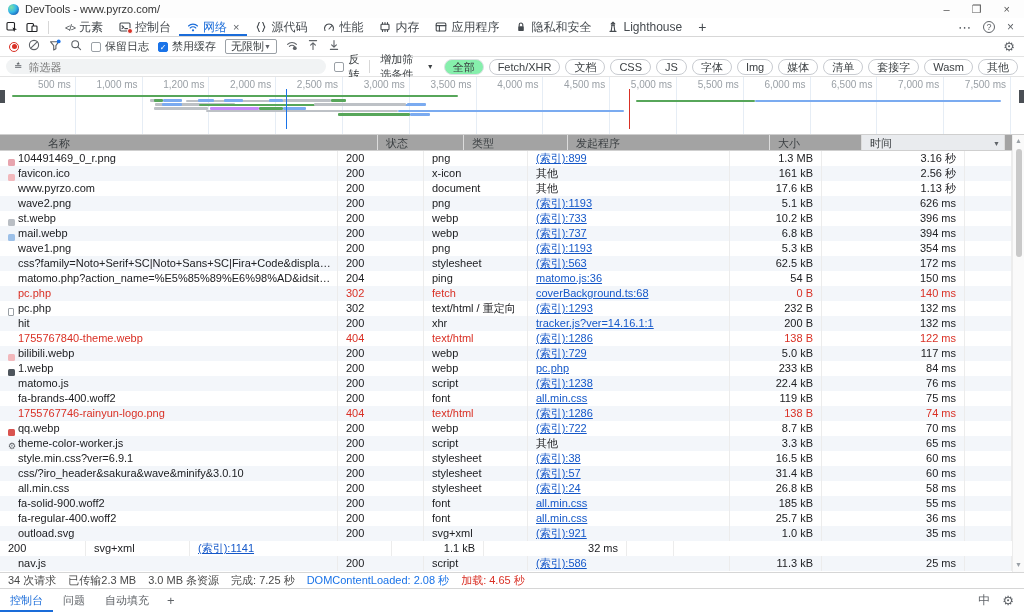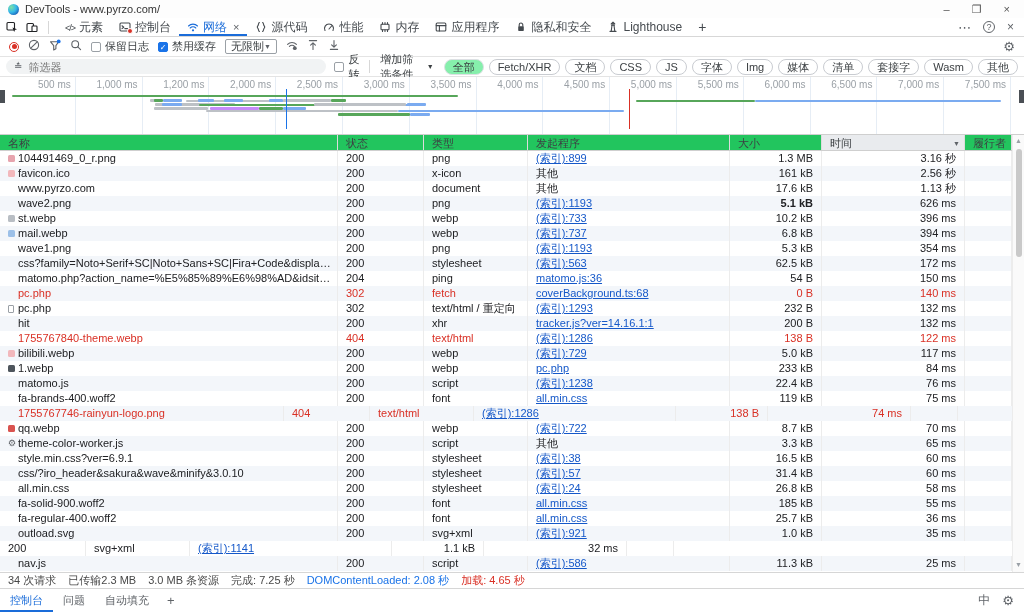--- a/index.html
+++ b/index.html
@@ -54,31 +54,31 @@
   .overview { position:relative; height:58px; flex:none; border-bottom:1px solid #cfcfcf; background:#fff; overflow:hidden; }
   .ov-grid { position:absolute; top:0; bottom:0; width:1px; background:#e6edf5; }
   .ov-tick { position:absolute; top:2px; font-size:10px; color:#9aa0a6; transform:translateX(-100%); padding-right:4px; white-space:nowrap; }
   .ov-bar { position:absolute; border-radius:1px; }
   .c-green { background:#57a65a; } .c-blue { background:#7babf0; } .c-gray { background:#bdc1c6; } .c-purple { background:#c58af9; }
   .ov-marker { position:absolute; top:12px; bottom:5px; width:1px; }
   .ov-nub { position:absolute; top:13px; width:5px; height:13px; background:#4a4f55; }
 
   
   .table-wrap { flex:1; overflow:hidden; display:flex; flex-direction:column; }
-  .thead { display:flex; height:16px; flex:none; background:#22c55e; border-bottom:1px solid #cfcfcf; font-size:11px; color:#3c4043; }
+  .thead { display:flex; height:16px; flex:none; background:#a3a3a3; border-bottom:1px solid #cfcfcf; font-size:11px; color:#3c4043;padding-left:40px; }
   .th { padding:1px 4px 0 8px; border-right:1px solid #dcdcdc; white-space:nowrap; overflow:hidden; flex:none; }
   .th.sorted { background:#e9ebee; display:flex; justify-content:space-between; align-items:center; }
   .sort-car { font-size:7px; color:#5f6368; }
   .tbody { flex:1; overflow:hidden; }
   .row { display:flex; height:15px; line-height:15px; font-size:11px; }
   .row.alt { background:#f3f6fa; }
   .row.error { color:#d93025; }
   .cell { padding:0 4px 0 8px; border-right:1px solid #ececec; white-space:nowrap; overflow:hidden; text-overflow:ellipsis; flex:none; }
   .cell.r { text-align:right; padding-right:8px; }
-  .cell.name { display:flex; align-items:center; padding-right:2px; }
+  .cell.name { display:flex; align-items:flex-end; padding-right:2px; }
   .icslot { width:10px; flex:none; display:flex; align-items:center; }
   .ric { width:7px; height:7px; border-radius:1.5px; }
   .ric.gear { width:auto; height:auto; font-size:9px; line-height:9px; color:#5f6368; background:none; }
   .ric.doc { width:6px; height:8px; border:1px solid #9aa0a6; border-radius:1px; background:#fff; }
   .ntxt { overflow:hidden; text-overflow:ellipsis; white-space:nowrap; }
   .ilink { color:#1558c9; text-decoration:underline; cursor:pointer; }
 
   
   .scrollbar { position:absolute; right:0; top:135px; width:12px; height:437px; background:#fafafa; border-left:1px solid #ececec; }
   .sb-up { position:absolute; top:2px; left:2px; font-size:7px; color:#9aa0a6; }
@@ -400,21 +400,21 @@
           <div class="cell" style="width: 47px;"></div>
         </div>
         <div class="row alt">
           <div class="cell name" style="width: 338px;">
             <span class="icslot"></span>
             <span class="ntxt">wave2.png</span>
           </div>
           <div class="cell" style="width: 86px;">200</div>
           <div class="cell" style="width: 104px;">png</div>
           <div class="cell" style="width: 202px;"><span class="ilink">(索引):1193</span></div>
-          <div class="cell r" style="width: 92px; font-weight: bold;">5.1 kB</div>
+          <div class="cell r" style="width: 92px;">5.1 kB</div>
           <div class="cell r" style="width: 143px;">626 ms</div>
           <div class="cell" style="width: 47px;"></div>
         </div>
         <div class="row">
           <div class="cell name" style="width: 338px;">
             <span class="icslot">
               <span class="ric" style="background: rgb(185, 190, 196);"></span>
             </span>
             <span class="ntxt">st.webp</span>
           </div>
@@ -571,21 +571,21 @@
             <span class="ntxt">fa-brands-400.woff2</span>
           </div>
           <div class="cell" style="width: 86px;">200</div>
           <div class="cell" style="width: 104px;">font</div>
           <div class="cell" style="width: 202px;"><span class="ilink">all.min.css</span></div>
           <div class="cell r" style="width: 92px;">119 kB</div>
           <div class="cell r" style="width: 143px;">75 ms</div>
           <div class="cell" style="width: 47px;"></div>
         </div>
         <div class="row alt error">
-          <div class="cell name" style="width: 284px;">
+          <div class="cell name" style="width: 338px;">
             <span class="icslot"></span>
             <span class="ntxt">1755767746-rainyun-logo.png</span>
           </div>
           <div class="cell" style="width: 86px;">404</div>
           <div class="cell" style="width: 104px;">text/html</div>
           <div class="cell" style="width: 202px;"><span class="ilink">(索引):1286</span></div>
           <div class="cell r" style="width: 92px;">138 B</div>
           <div class="cell r" style="width: 143px;">74 ms</div>
           <div class="cell" style="width: 47px;"></div>
         </div>

